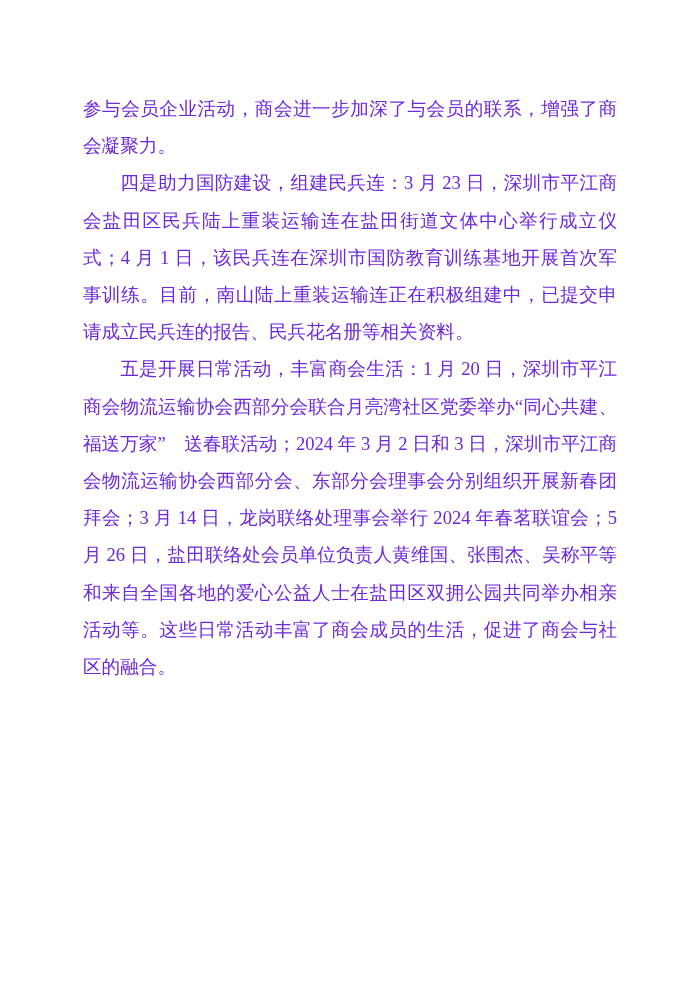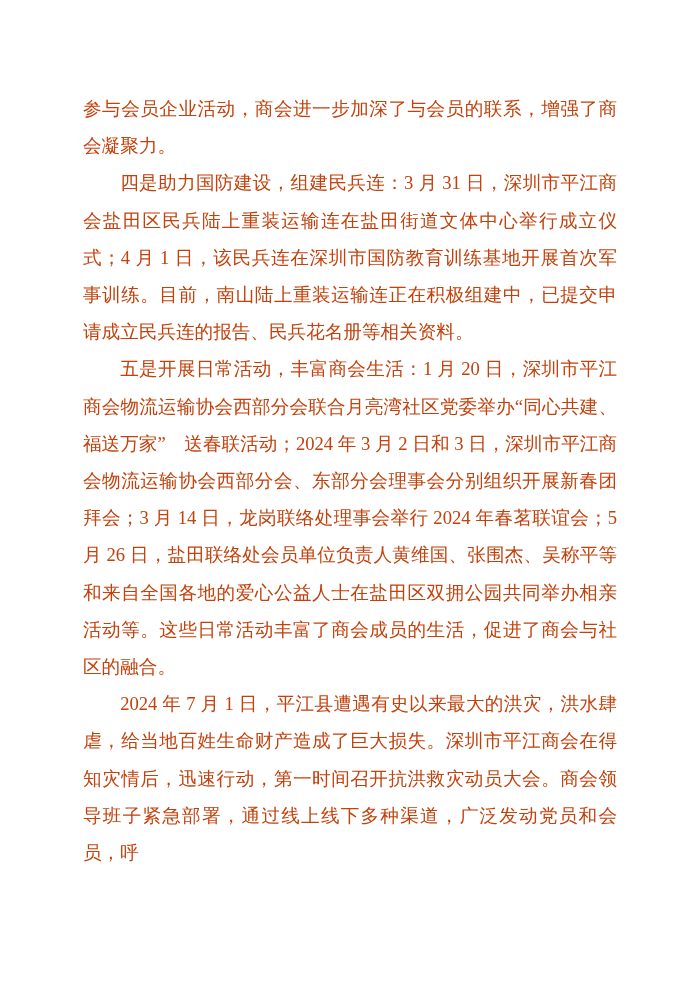--- a/index.html
+++ b/index.html
@@ -22,30 +22,29 @@
     background: #ffffff;
   }
   .para {
     margin: 0;
     font-size: 18.6px;
     line-height: 37.2px;
     text-align: justify;
     text-justify: inter-ideograph;
     text-indent: 2em;
     word-break: break-all;
-    color: #c2410c;
+    color: #6d28d9;
   }
   .para.no-indent {
     text-indent: 0;
   }
   .para.heading {
     font-weight: bold;
   }
 </style>
 </head>
 <body style="background: rgb(255, 255, 255); color: rgb(0, 0, 0);">
 
 <div class="page">
   <p class="para no-indent">参与会员企业活动，商会进一步加深了与会员的联系，增强了商会凝聚力。</p>
-  <p class="para">四是助力国防建设，组建民兵连：3 月 31 日，深圳市平江商会盐田区民兵陆上重装运输连在盐田街道文体中心举行成立仪式；4 月 1 日，该民兵连在深圳市国防教育训练基地开展首次军事训练。目前，南山陆上重装运输连正在积极组建中，已提交申请成立民兵连的报告、民兵花名册等相关资料。</p>
+  <p class="para">四是助力国防建设，组建民兵连：3 月 23 日，深圳市平江商会盐田区民兵陆上重装运输连在盐田街道文体中心举行成立仪式；4 月 1 日，该民兵连在深圳市国防教育训练基地开展首次军事训练。目前，南山陆上重装运输连正在积极组建中，已提交申请成立民兵连的报告、民兵花名册等相关资料。</p>
   <p class="para">五是开展日常活动，丰富商会生活：1 月 20 日，深圳市平江商会物流运输协会西部分会联合月亮湾社区党委举办“同心共建、福送万家”　送春联活动；2024 年 3 月 2 日和 3 日，深圳市平江商会物流运输协会西部分会、东部分会理事会分别组织开展新春团拜会；3 月 14 日，龙岗联络处理事会举行 2024 年春茗联谊会；5 月 26 日，盐田联络处会员单位负责人黄维国、张围杰、吴称平等和来自全国各地的爱心公益人士在盐田区双拥公园共同举办相亲活动等。这些日常活动丰富了商会成员的生活，促进了商会与社区的融合。</p>
-  <p class="para">2024 年 7 月 1 日，平江县遭遇有史以来最大的洪灾，洪水肆虐，给当地百姓生命财产造成了巨大损失。深圳市平江商会在得知灾情后，迅速行动，第一时间召开抗洪救灾动员大会。商会领导班子紧急部署，通过线上线下多种渠道，广泛发动党员和会员，呼</p>
 </div>
 
 </body></html>

